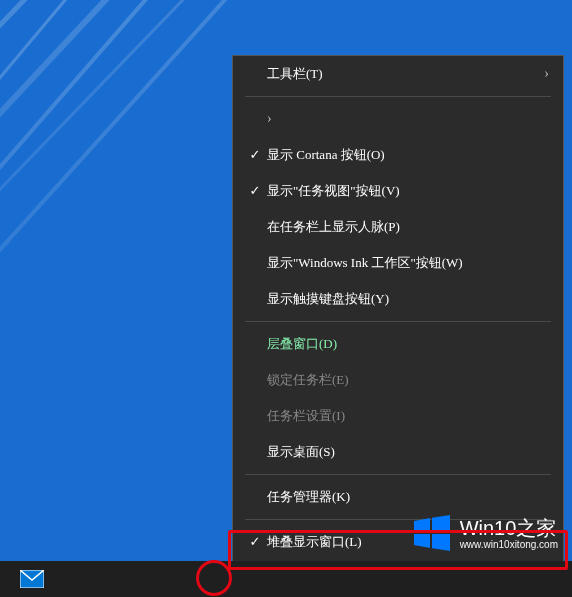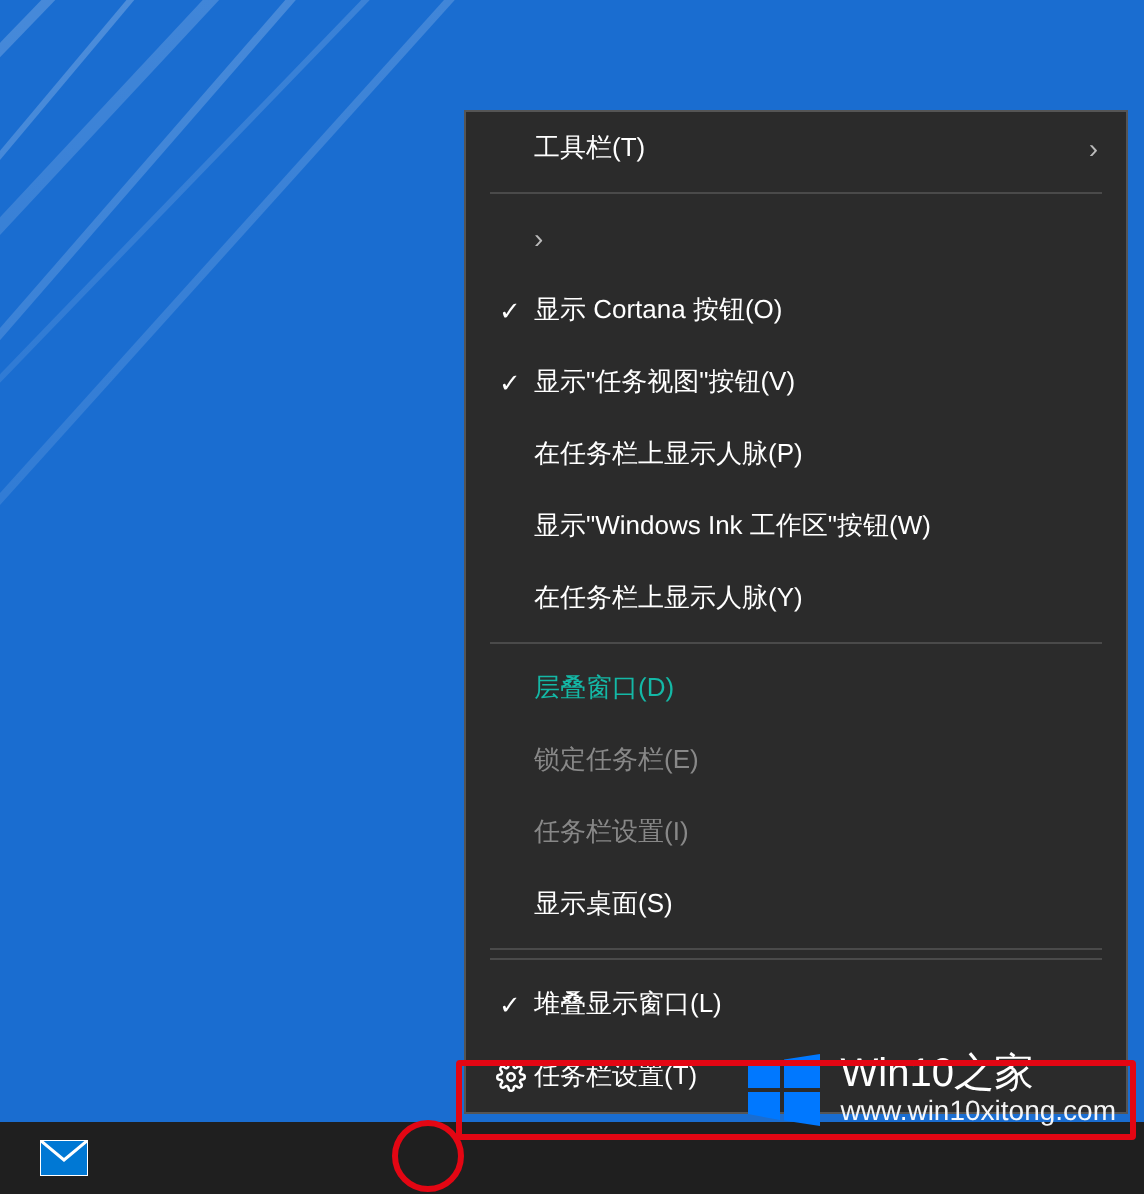--- a/index.html
+++ b/index.html
@@ -43,20 +43,21 @@
 
 .context-menu {
   position: absolute;
   right: 8px;
   top: 55px;
   width: 332px;
   background: #2b2b2b;
   border: 1px solid #555;
   color: #fff;
   font-size: 13px;
+  font-family: Liberation Serif, serif;
 }
 .menu-item {
   display: flex;
   align-items: center;
   height: 36px;
   padding: 0 14px 0 10px;
   position: relative;
 }
 .menu-check {
   width: 24px;
@@ -124,35 +125,35 @@
   width: 44px;
   height: 36px;
   display: flex;
   align-items: center;
   justify-content: center;
 }
 .mail-svg { width: 24px; height: 18px; }
 .watermark {
   position: absolute;
   right: 14px;
-  bottom: 32px;
+  bottom: 44px;
   display: flex;
   align-items: center;
   gap: 8px;
 }
 .win-logo {
   width: 40px;
   height: 40px;
 }
 .wm-text {
   color: #fff;
   line-height: 1.1;
 }
 .wm-main { font-size: 20px; font-weight: 500; }
-.wm-sub { font-size: 14px; opacity: 0.95; }
+.wm-sub { font-size: 10px; opacity: 0.95; }
 </style>
 </head>
 <body>
 
 <div class="desktop-bg">
   <div class="light-rays">
     <div class="ray r2"></div>
       <div class="ray r3"></div>
     <div class="ray r4"></div>
       <div class="ray r5"></div>
@@ -192,26 +193,26 @@
     <span class="menu-label">在任务栏上显示人脉(P)</span>
   </div>
 
   <div class="menu-item">
     <span class="menu-check"></span>
     <span class="menu-label">显示"Windows Ink 工作区"按钮(W)</span>
   </div>
 
   <div class="menu-item">
     <span class="menu-check"></span>
-    <span class="menu-label">在任务栏上显示人脉(Y)</span>
-  </div>
-
-  <div class="menu-sep"></div>
-
-  <div class="menu-item" style="color:#14b8a6">
+    <span class="menu-label">显示触摸键盘按钮(Y)</span>
+  </div>
+
+  <div class="menu-sep"></div>
+
+  <div class="menu-item" style="color:#86efac">
     <span class="menu-check"></span>
     <span class="menu-label">层叠窗口(D)</span>
   </div>
 
   <div class="menu-item" style="color:#888">
     <span class="menu-check"></span>
     <span class="menu-label">锁定任务栏(E)</span>
   </div>
 
   <div class="menu-item" style="color:#888">
@@ -219,20 +220,24 @@
     <span class="menu-label">任务栏设置(I)</span>
   </div>
 
   <div class="menu-item">
     <span class="menu-check"></span>
     <span class="menu-label">显示桌面(S)</span>
   </div>
 
   <div class="menu-sep"></div>
 
+  <div class="menu-item">
+    <span class="menu-check"></span>
+    <span class="menu-label">任务管理器(K)</span>
+  </div>
 
   <div class="menu-sep"></div>
 
   <div class="menu-item">
     <span class="menu-check">✓</span>
     <span class="menu-label">堆叠显示窗口(L)</span>
   </div>
 
   <div class="settings-row">
     <span class="settings-icon">

